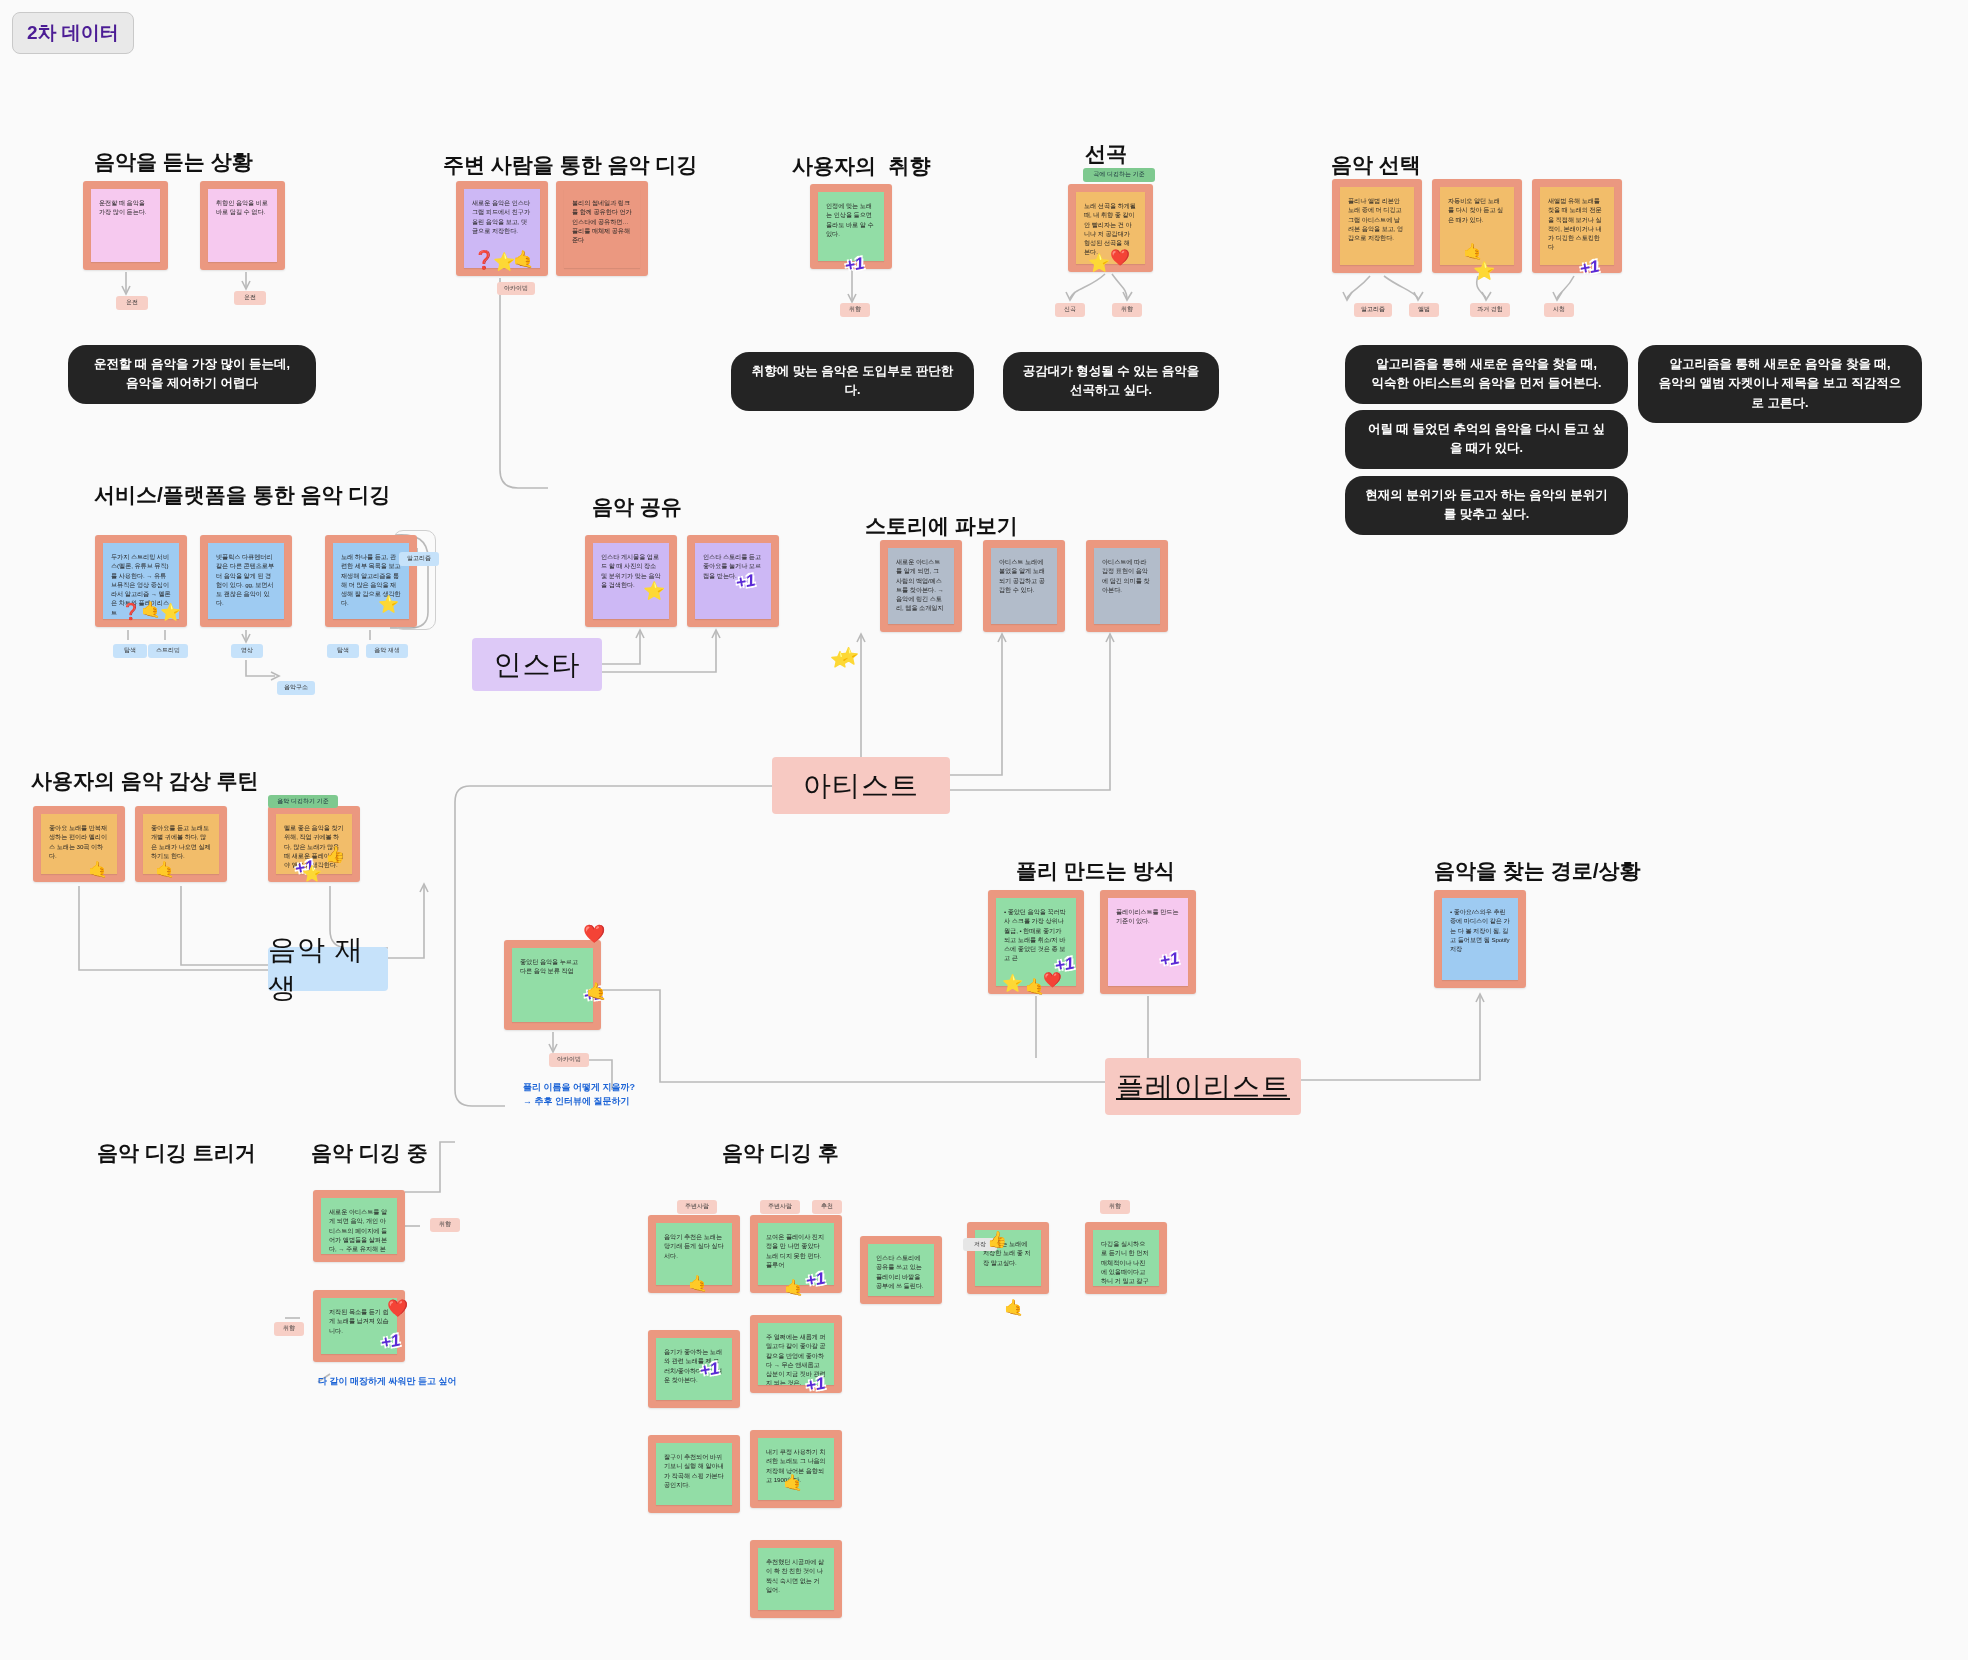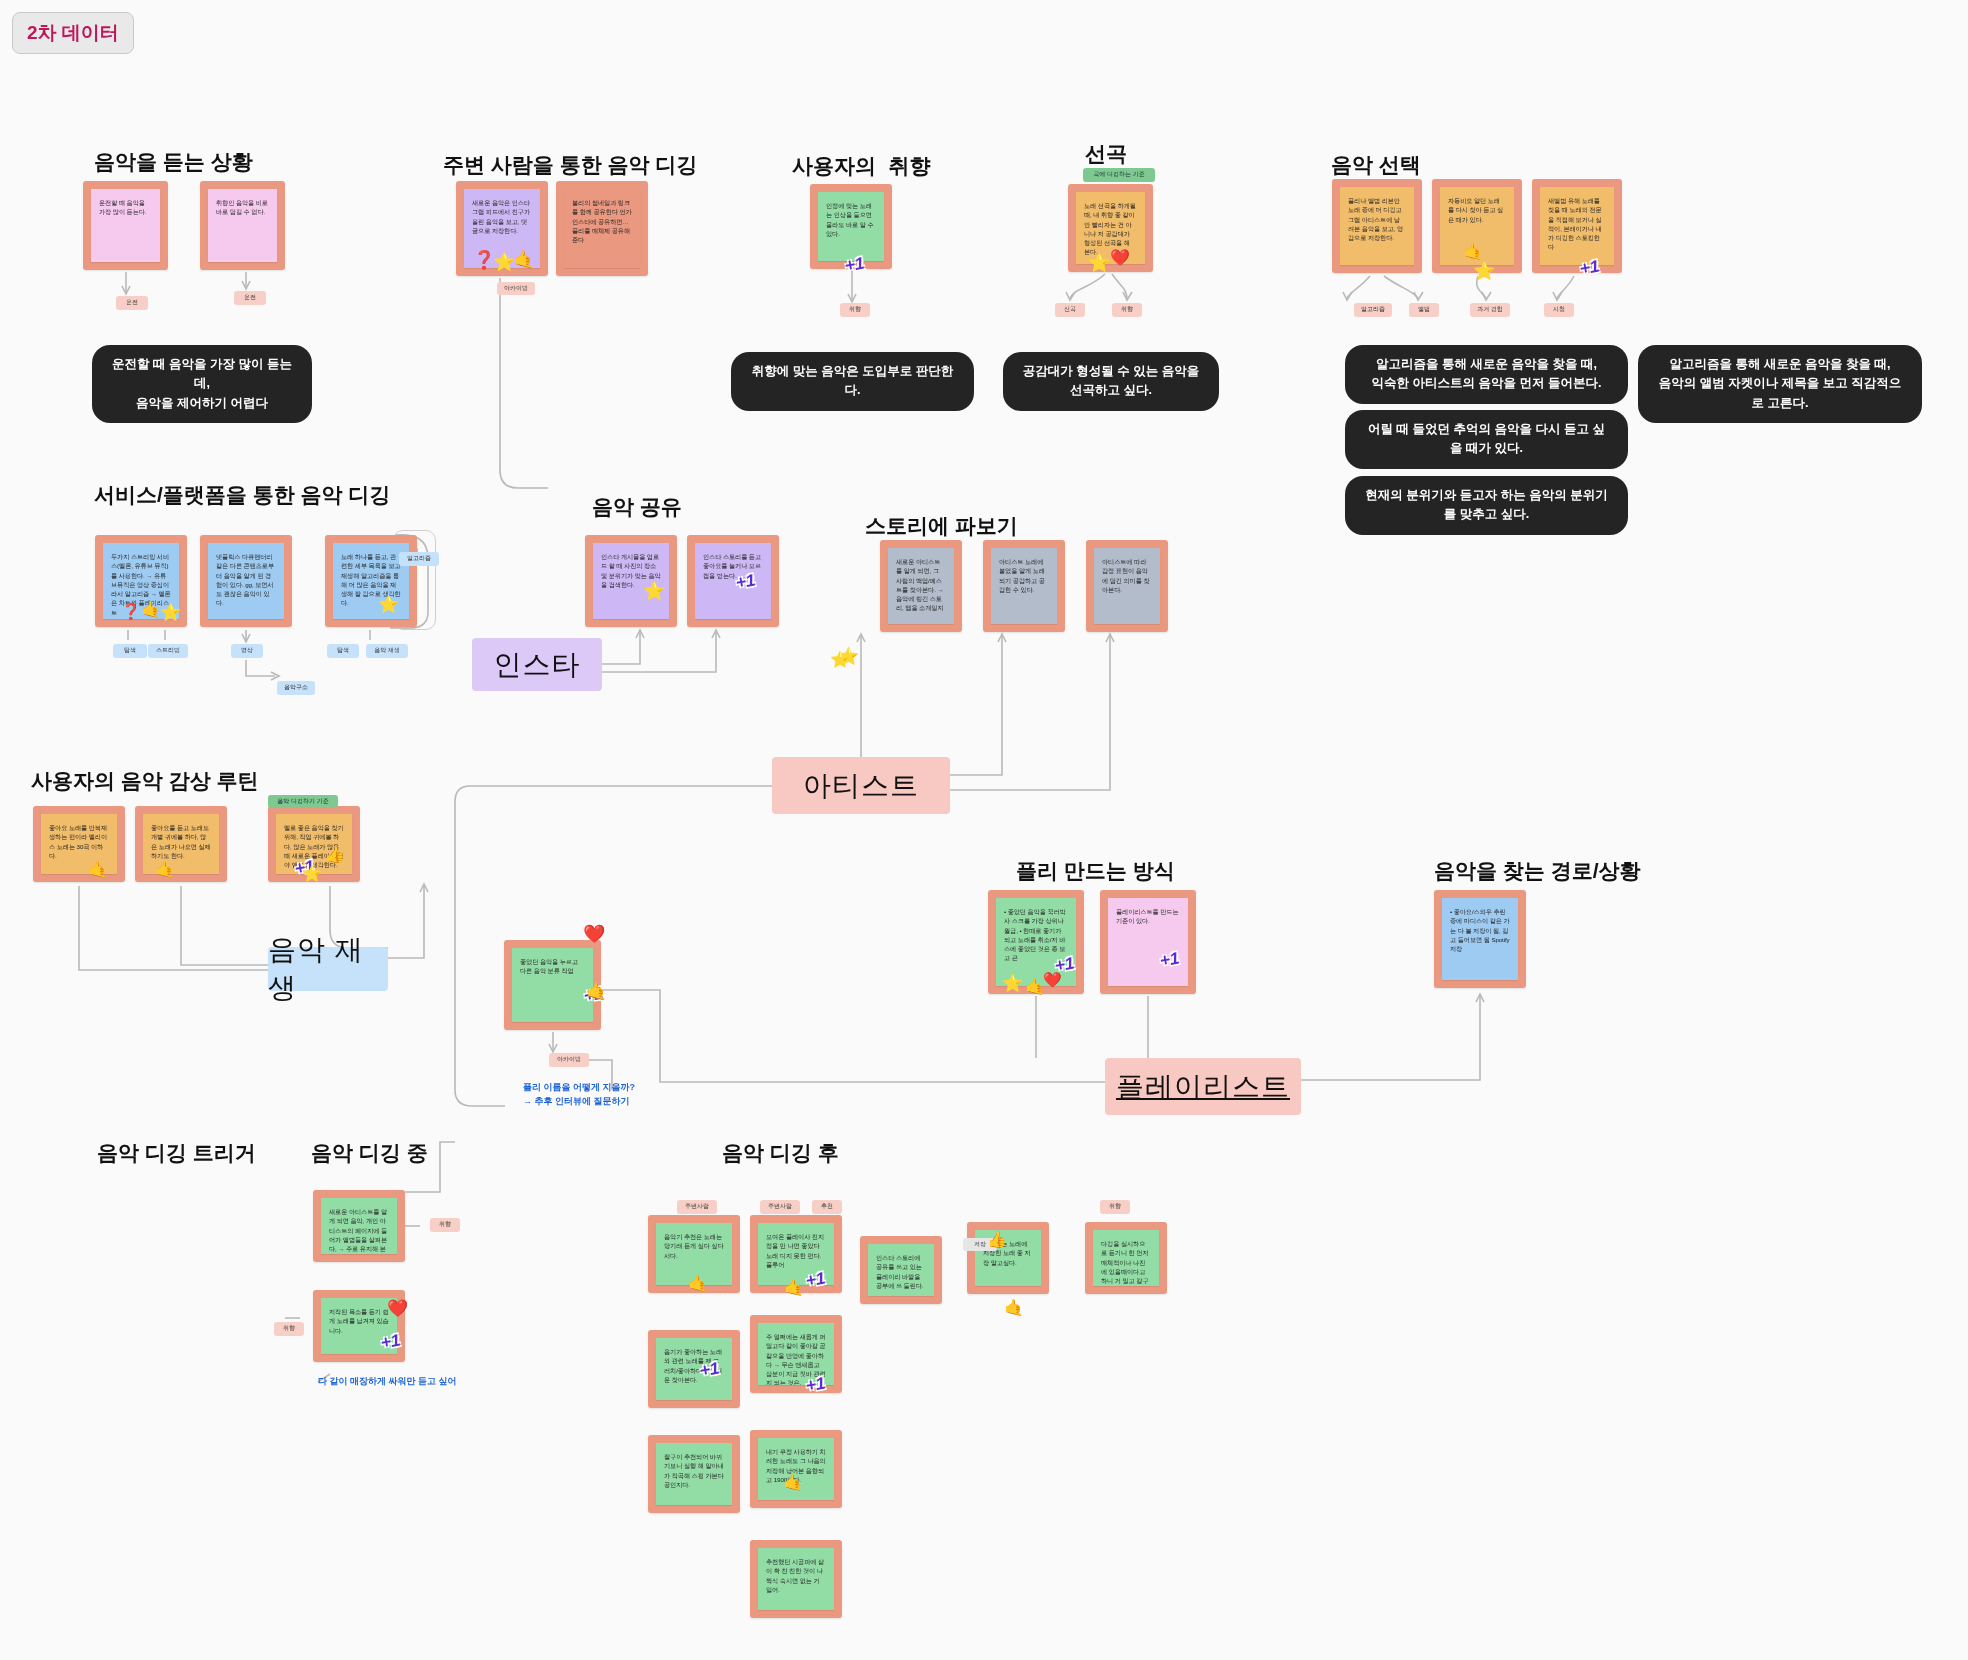--- a/index.html
+++ b/index.html
@@ -12,21 +12,21 @@
     overflow:hidden;
   }
   #canvas { position:absolute; inset:0; }
   svg.wires { position:absolute; left:0; top:0; width:1968px; height:1660px; pointer-events:none; }
   svg.wires path { fill:none; stroke:#b9b9b9; stroke-width:1.6; }
 
   
   .page-chip{
     position:absolute; left:12px; top:12px;
     background:#e9e9e9; border:1px solid #c9c9c9; border-radius:8px;
-    padding:7px 14px; font-size:19px; font-weight:700; color:#be185d;
+    padding:7px 14px; font-size:19px; font-weight:700; color:#4c1d95;
     z-index:40;
   }
 
   .sect-title{
     position:absolute; font-size:21px; font-weight:800; color:#111;
     white-space:nowrap; z-index:20;
   }
 
   
   .note{
@@ -354,21 +354,21 @@
       <div class="tag tag-pink" style="left: 1100px; top: 1200px; width: 30px; height: 14px;">취향</div>
       <div class="tag tag-pink" style="left: 963px; top: 1238px; width: 34px; height: 13px; background: rgb(230, 230, 230);">저장</div>
     </div>
   <div id="slot-hubs">
       <div class="hub hub-purple" style="left: 472px; top: 638px; width: 130px; height: 53px;">인스타</div>
       <div class="hub hub-pink" style="left: 772px; top: 757px; width: 178px; height: 57px;">아티스트</div>
       <div class="hub hub-blue" style="left: 268px; top: 947px; width: 120px; height: 44px;">음악 재생</div>
       <div class="hub hub-pink" style="left: 1105px; top: 1058px; width: 196px; height: 57px; text-decoration: underline;">플레이리스트</div>
     </div>
   <div id="slot-callouts">
-      <div class="callout" style="left: 92px; top: 345px; width: 220px; min-height: 54px;">운전할 때 음악을 가장 많이 듣는데,
+      <div class="callout" style="left: 68px; top: 345px; width: 248px; min-height: 54px;">운전할 때 음악을 가장 많이 듣는데,
 음악을 제어하기 어렵다</div>
       <div class="callout" style="left: 731px; top: 352px; width: 243px; min-height: 44px;">취향에 맞는 음악은 도입부로 판단한다.</div>
       <div class="callout" style="left: 1003px; top: 352px; width: 216px; min-height: 44px;">공감대가 형성될 수 있는 음악을 선곡하고 싶다.</div>
       <div class="callout" style="left: 1345px; top: 345px; width: 283px; min-height: 54px;">알고리즘을 통해 새로운 음악을 찾을 때,
 익숙한 아티스트의 음악을 먼저 들어본다.</div>
       <div class="callout" style="left: 1638px; top: 345px; width: 284px; min-height: 54px;">알고리즘을 통해 새로운 음악을 찾을 때,
 음악의 앨범 자켓이나 제목을 보고 직감적으로 고른다.</div>
       <div class="callout" style="left: 1345px; top: 410px; width: 283px; min-height: 44px;">어릴 때 들었던 추억의 음악을 다시 듣고 싶을 때가 있다.</div>
       <div class="callout" style="left: 1345px; top: 476px; width: 283px; min-height: 44px;">현재의 분위기와 듣고자 하는 음악의 분위기를 맞추고 싶다.</div>
     </div>

